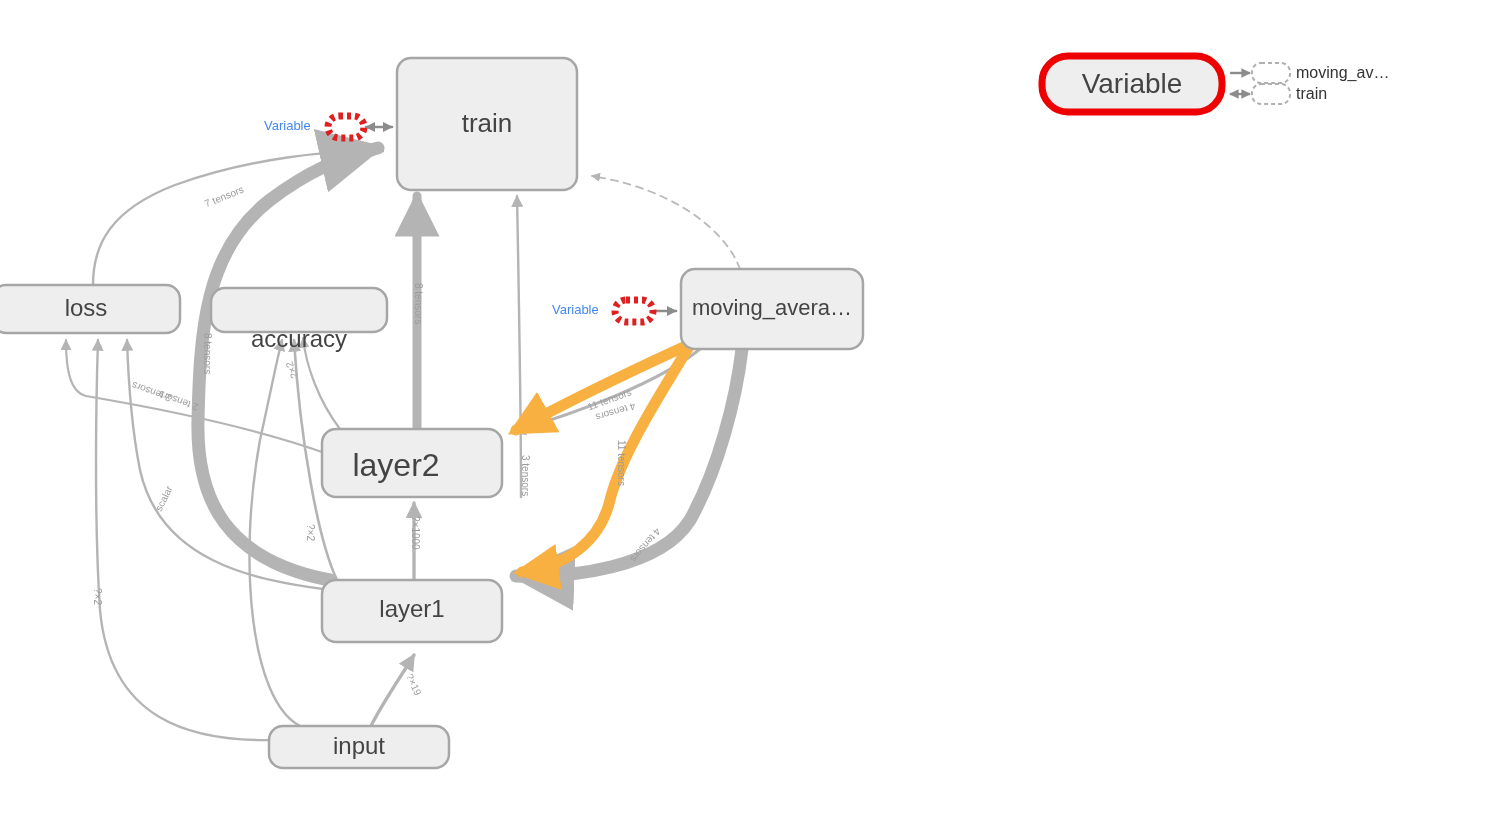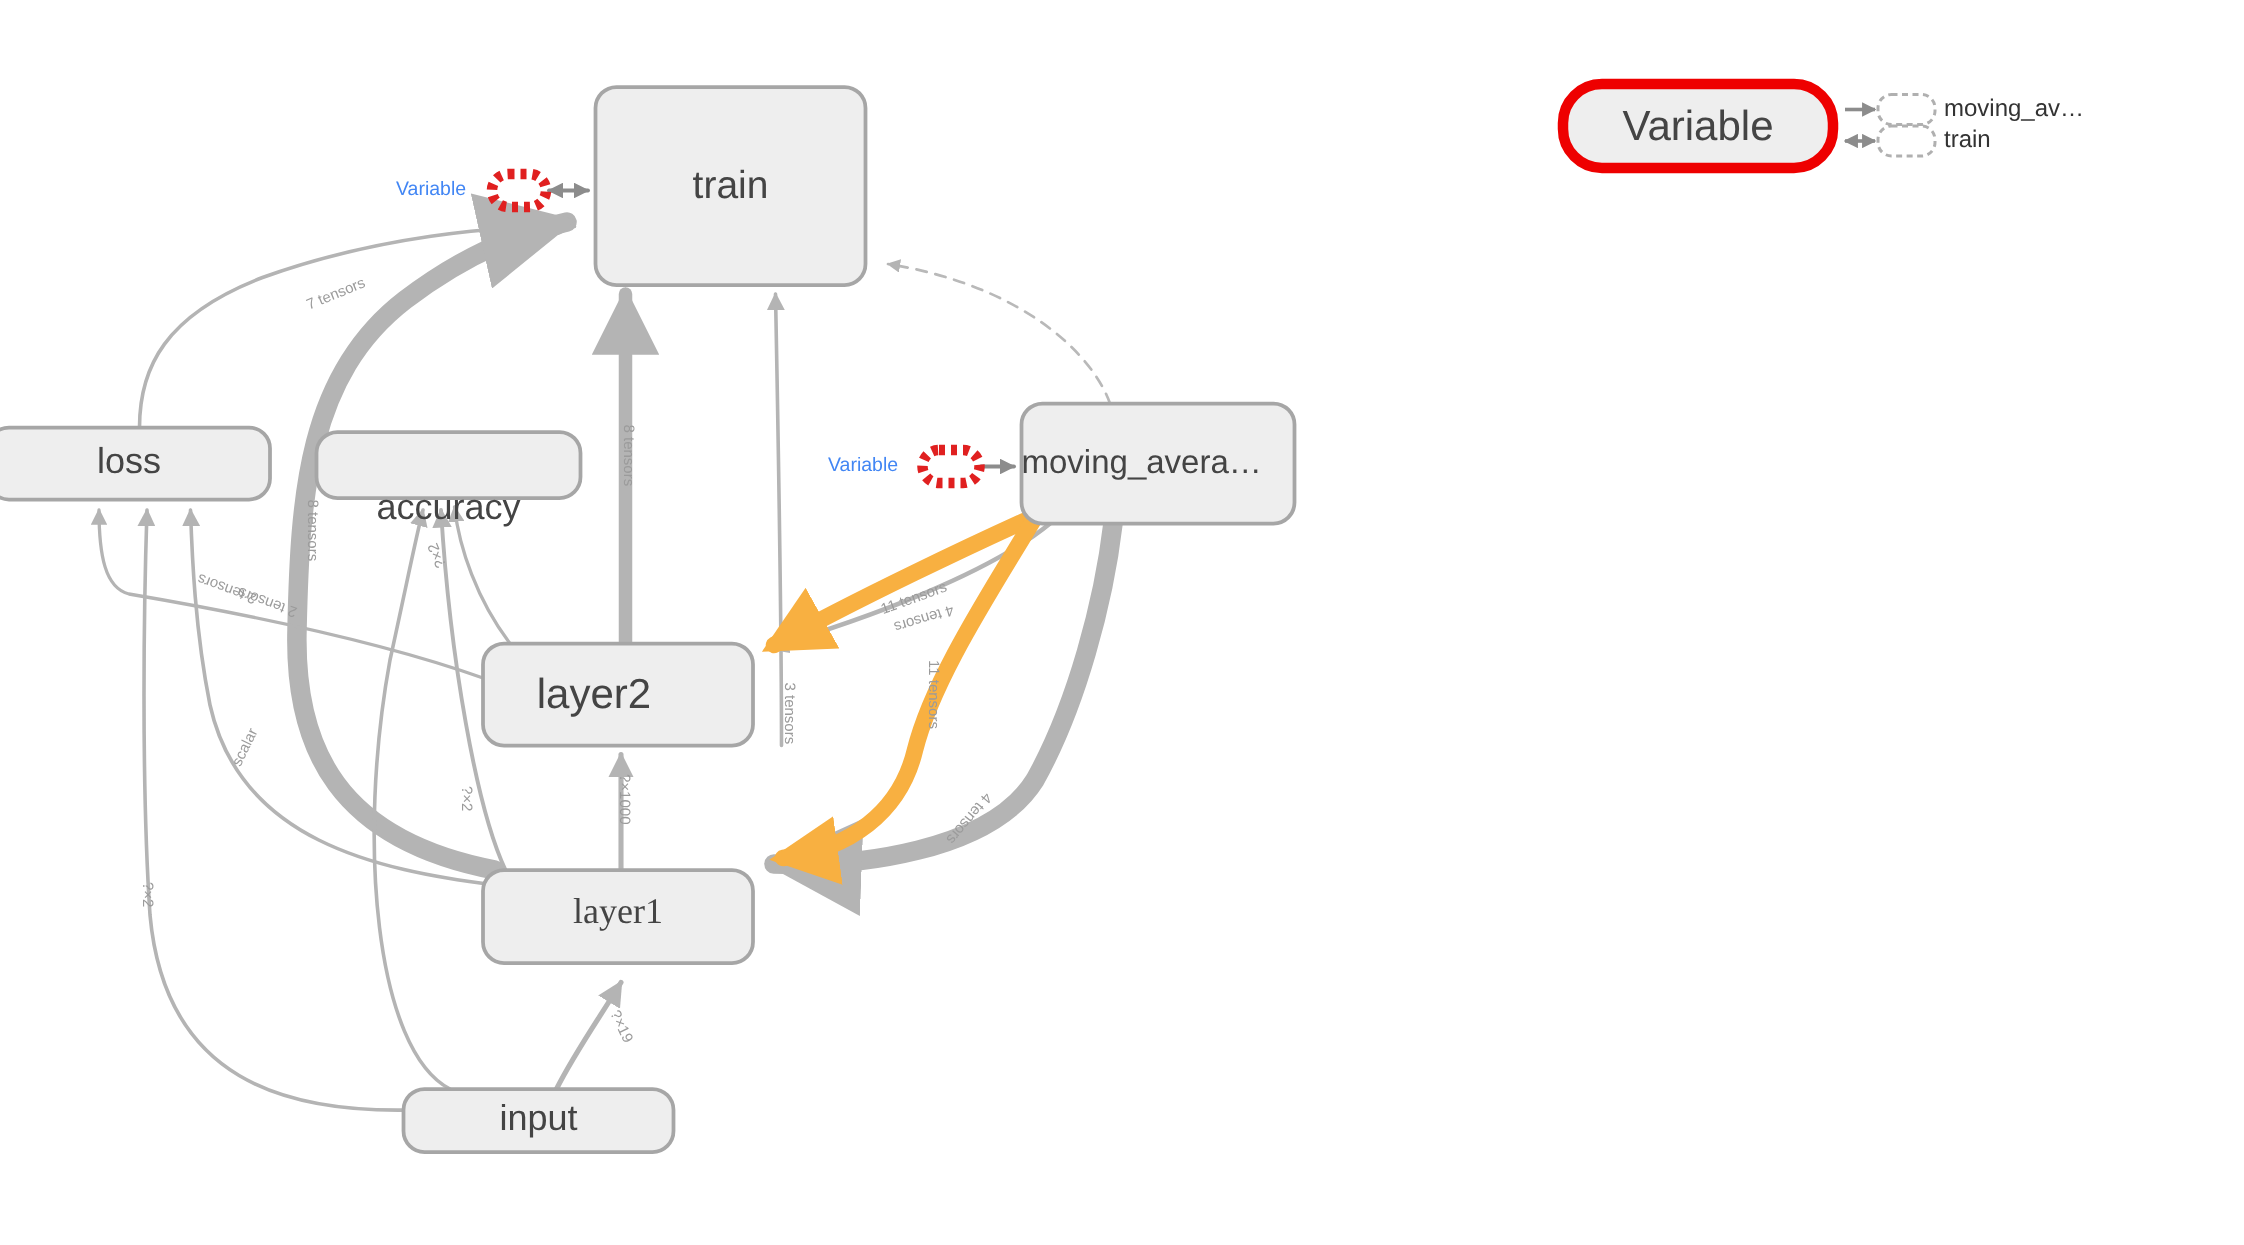--- a/index.html
+++ b/index.html
@@ -131,23 +131,23 @@
     <rect x="1252" y="63" width="38" height="20" rx="9" fill="none" stroke="#b0b0b0" stroke-width="2" stroke-dasharray="4 3"></rect>
 
     <path d="M 1230 94 L 1250 94" stroke="#8c8c8c" stroke-width="2.4" fill="none" marker-end="url(#arrow-gray-sm)" marker-start="url(#arrow-gray-back)"></path>
     <rect x="1252" y="84" width="38" height="20" rx="9" fill="none" stroke="#b0b0b0" stroke-width="2" stroke-dasharray="4 3"></rect>
   </g>
 </svg>
 
 <div class="node-label" style="left:397px; top:108px; width:180px; text-align:center; font-size:26px;">train</div>
 <div class="node-label" style="left:-8px; top:294px; width:188px; text-align:center; font-size:24px;">loss</div>
 <div class="node-label" style="left:211px; top:295px; width:176px; text-align:center; font-size:24px;margin-top:30px;">accuracy</div>
-<div class="node-label" style="left:681px; top:295px; width:182px; text-align:left; font-size:22px;">moving_avera…</div>
-<div class="node-label" style="left:322px; top:447px; width:148px; text-align:center; font-size:28px;">layer2</div>
-<div class="node-label" style="left:322px; top:595px; width:180px; text-align:center; font-size:24px;font-family:Liberation Serif, serif;">layer1</div>
+<div class="node-label" style="left:681px; top:295px; width:182px; text-align:center; font-size:22px;">moving_avera…</div>
+<div class="node-label" style="left:322px; top:447px; width:148px; text-align:center; font-size:32px;">layer2</div>
+<div class="node-label" style="left:322px; top:595px; width:180px; text-align:center; font-size:24px;">layer1</div>
 <div class="node-label" style="left:269px; top:732px; width:180px; text-align:center; font-size:24px;">input</div>
 
 <div class="var-tag" style="left:264px; top:118px;">Variable</div>
 <div class="var-tag" style="left:552px; top:302px;">Variable</div>
 
 <div class="edge-label" style="left:203px; top:199px; transform:rotate(-22deg);">7 tensors</div>
 <div class="edge-label" style="left:424px; top:283px; transform:rotate(90deg);">8 tensors</div>
 <div class="edge-label" style="left:213px; top:333px; transform:rotate(90deg);">8 tensors</div>
 <div class="edge-label" style="left:196px; top:413px; transform:rotate(-160deg);">2 tensors</div>
 <div class="edge-label" style="left:169px; top:404px; transform:rotate(-160deg);">2 tensors</div>

